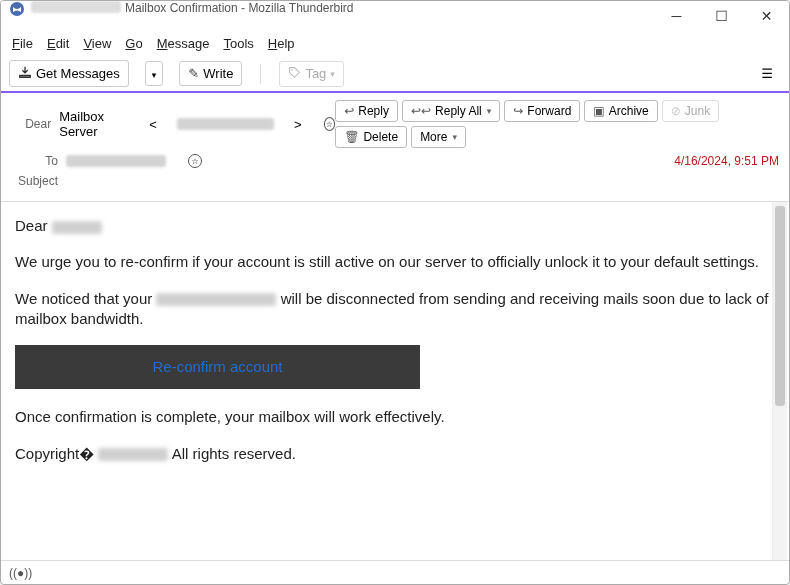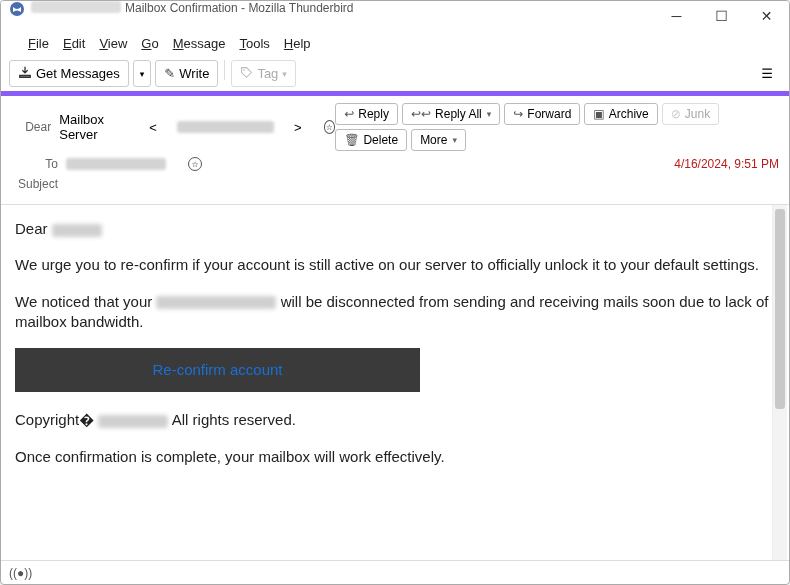--- a/index.html
+++ b/index.html
@@ -4,24 +4,24 @@
 <style>
   * { box-sizing: border-box; margin: 0; padding: 0; }
   body { font-family: "Segoe UI", Arial, sans-serif; font-size: 13px; background: #f0f0f0; }
   .window { width: 790px; height: 585px; background: #fff; border: 1px solid #aaa; border-radius: 4px; overflow: hidden; display: flex; flex-direction: column; position: relative; }
   .titlebar { height: 30px; display: flex; align-items: flex-start; padding: 0 0 0 8px; background: #fff; }
   .app-icon { width: 16px; height: 16px; margin-right: 6px; display: flex; align-items: center; justify-content: center; }
   .title-blur { display:inline-block; width: 90px; height: 12px; background: #ddd; border-radius: 3px; filter: blur(1px); margin-right: 4px; }
   .titlebar-text { color: #555; font-size: 12px; }
   .win-controls { margin-left: auto; display: flex; }
   .win-btn { width: 45px; height: 30px; display: flex; align-items: center; justify-content: center; font-size: 14px; color: #333; cursor: pointer; }
-  .menubar { display: flex; padding: 2px 20px; font-size: 13px; border-bottom: 0; }
+  .menubar { display: flex; padding: 2px 4px; font-size: 13px; border-bottom: 0; }
   .menu-item { padding: 3px 7px; color: #222; cursor: pointer; }
   .menu-item u { text-decoration: underline; }
-  .toolbar { display: flex; padding: 4px 8px; gap: 4px; border-bottom: 5px solid #8b5cf6; }
+  .toolbar { display: flex; align-items: center; padding: 4px 8px; gap: 16px; border-bottom: 2px solid #8b5cf6; }
   .tbtn { display: flex; align-items: center; padding: 4px 8px; border: 1px solid #ccc; border-radius: 3px; background: #fff; cursor: pointer; gap: 4px; }
   .tbtn .ico { font-size: 13px; color: #444; }
   .tbtn-split-arrow { border: 1px solid #ccc; border-radius: 3px; padding: 4px 6px; cursor: pointer; background:#fff; }
   .vline { width: 1px; height: 20px; background: #ddd; margin: 0 2px; }
   .burger { margin-left: auto; padding: 6px 8px; cursor: pointer; border: none; }
   .headers { padding: 4px 10px 10px 10px; border-bottom: 1px solid #ddd; }
   .hdr-row { display: flex; align-items: center; padding: 3px 0; }
   .hdr-label { width: 55px; text-align: right; color: #666; font-size: 12px; padding-right: 8px; }
   .hdr-val { display: flex; align-items: center; gap: 20px; font-size: 13px; }
   .blur-chip { display:inline-block; height: 12px; background: #d3d3d3; border-radius: 3px; filter: blur(1.5px); }
@@ -169,26 +169,26 @@
       <span>Dear</span>
       <span class="inline-blur" style="width:50px;"></span>
     </p>
     <p>We urge you to re-confirm if your account is still active on our server to officially unlock it to your default settings.</p>
     <p>
       <span>We noticed that your</span>
       <span class="inline-blur" style="width:120px;"></span>
       <span>will be disconnected from sending and receiving mails soon due to lack of mailbox bandwidth.</span>
     </p>
     <a class="cta">Re-confirm account</a>
+    <p>Once confirmation is complete, your mailbox will work effectively.</p>
     <p>
       <span>Copyright�</span>
       <span class="inline-blur" style="width:70px;"></span>
       <span>All rights reserved.</span>
     </p>
-    <p>Once confirmation is complete, your mailbox will work effectively.</p>
     <div class="scrollbar">
       <div class="scroll-thumb"></div>
     </div>
   </div>
 
   <div class="statusbar">
     <span class="status-ico">((●))</span>
   </div>
 
 </div>

